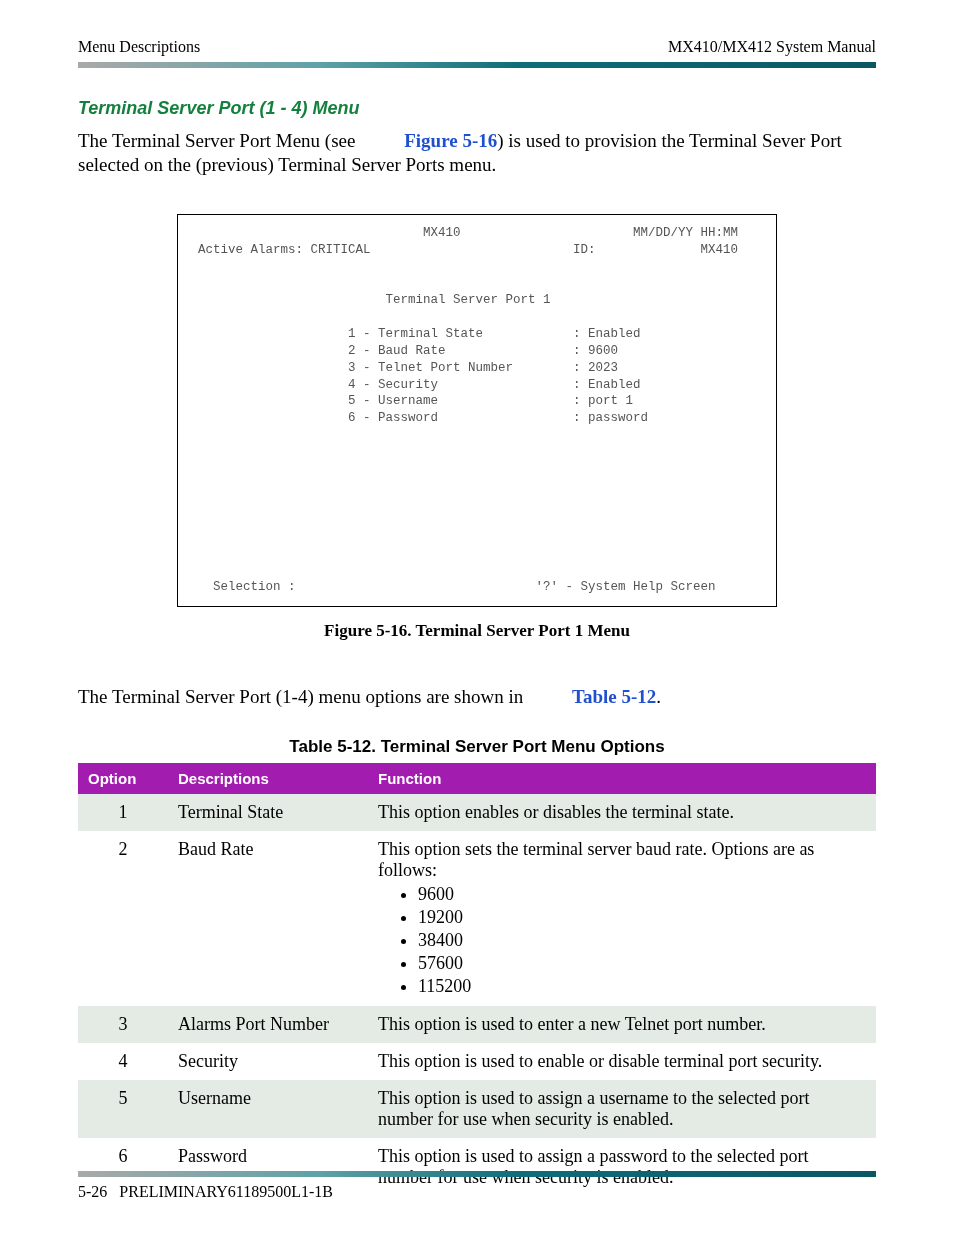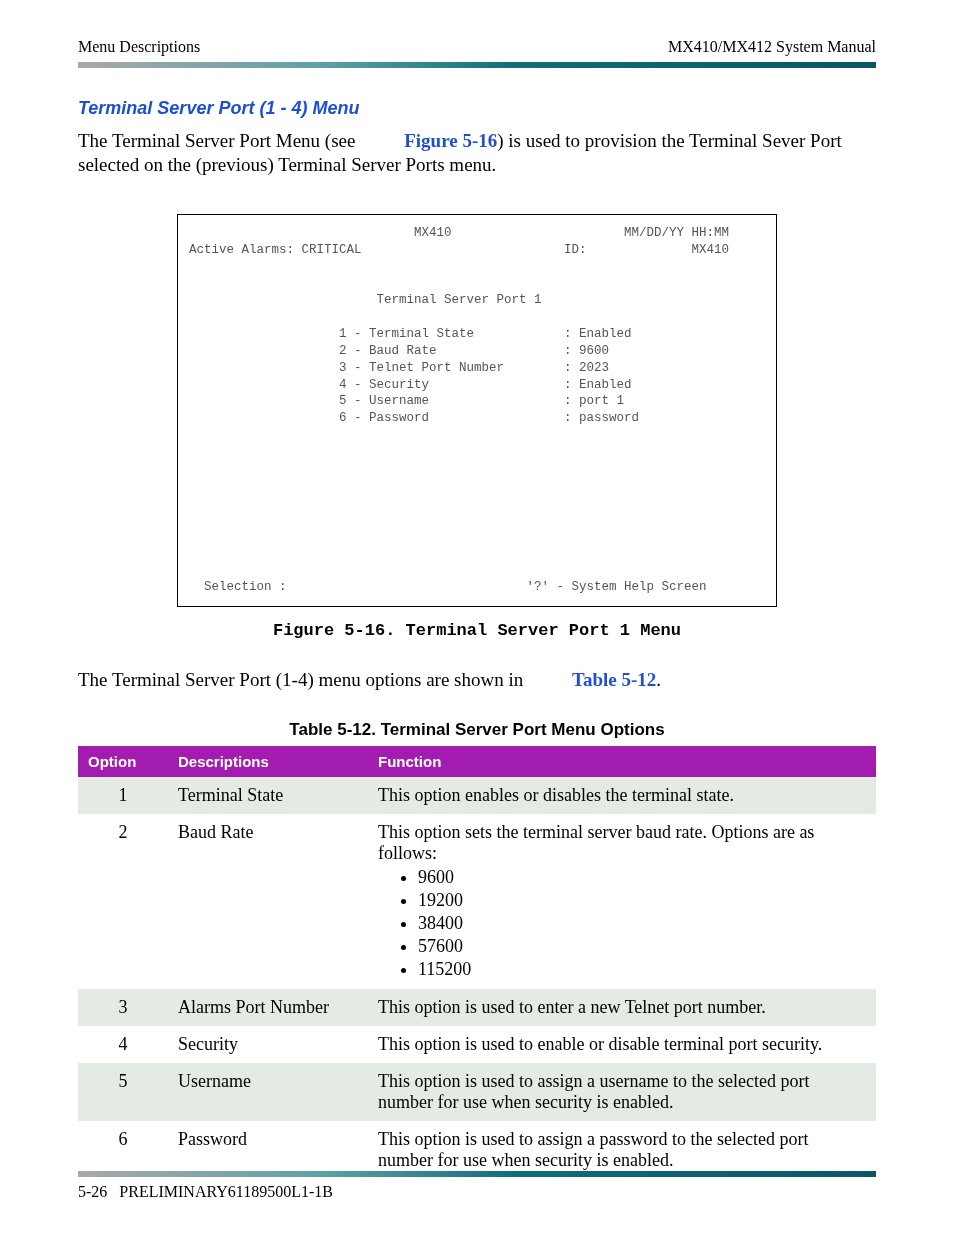--- a/index.html
+++ b/index.html
@@ -27,55 +27,55 @@
   }
   .header-rule {
     height: 6px;
     background: linear-gradient(to right, #a9a9a9 0%, #5fa2a7 30%, #0f6d7a 55%, #0a5764 100%);
     margin-bottom: 30px;
   }
   .section-heading {
     font-family: Arial, Helvetica, sans-serif;
     font-weight: bold;
     font-style: italic;
-    color: #1d4ed8;
+    color: #15803d;
     font-size: 18px;
     margin: 2px 0 10px 0;
   }
   .body-text {
     font-size: 19px;
     line-height: 1.28;
     margin: 0 0 36px 0;
   }
   .xref {
     color: #2050d0;
     font-weight: bold;
     margin-left: 44px;
   }
   .terminal-box {
     border: 1px solid #000;
     width: 600px;
     margin: 0 auto;
     box-sizing: border-box;
-    padding: 10px 18px 10px 11px;
+    padding: 10px 18px 10px 20px;
   }
   pre.terminal {
     font-family: "Courier New", Courier, monospace;
     font-size: 12.5px;
     line-height: 1.35;
     margin: 0;
     white-space: pre;
     color: #555;
   }
   .figure-caption {
-    font-family: Liberation Mono, monospace;
+    font-family: Liberation Serif, serif;
     font-weight: bold;
     text-align: center;
     font-size: 17px;
-    margin: 14px 0 28px 0;
+    margin: 14px 0 44px 0;
   }
   .table-caption {
     font-family: Liberation Sans, sans-serif;
     font-weight: bold;
     text-align: center;
     font-size: 17px;
     margin: 28px 0 6px 0;
   }
   table.options {
     width: 100%;

